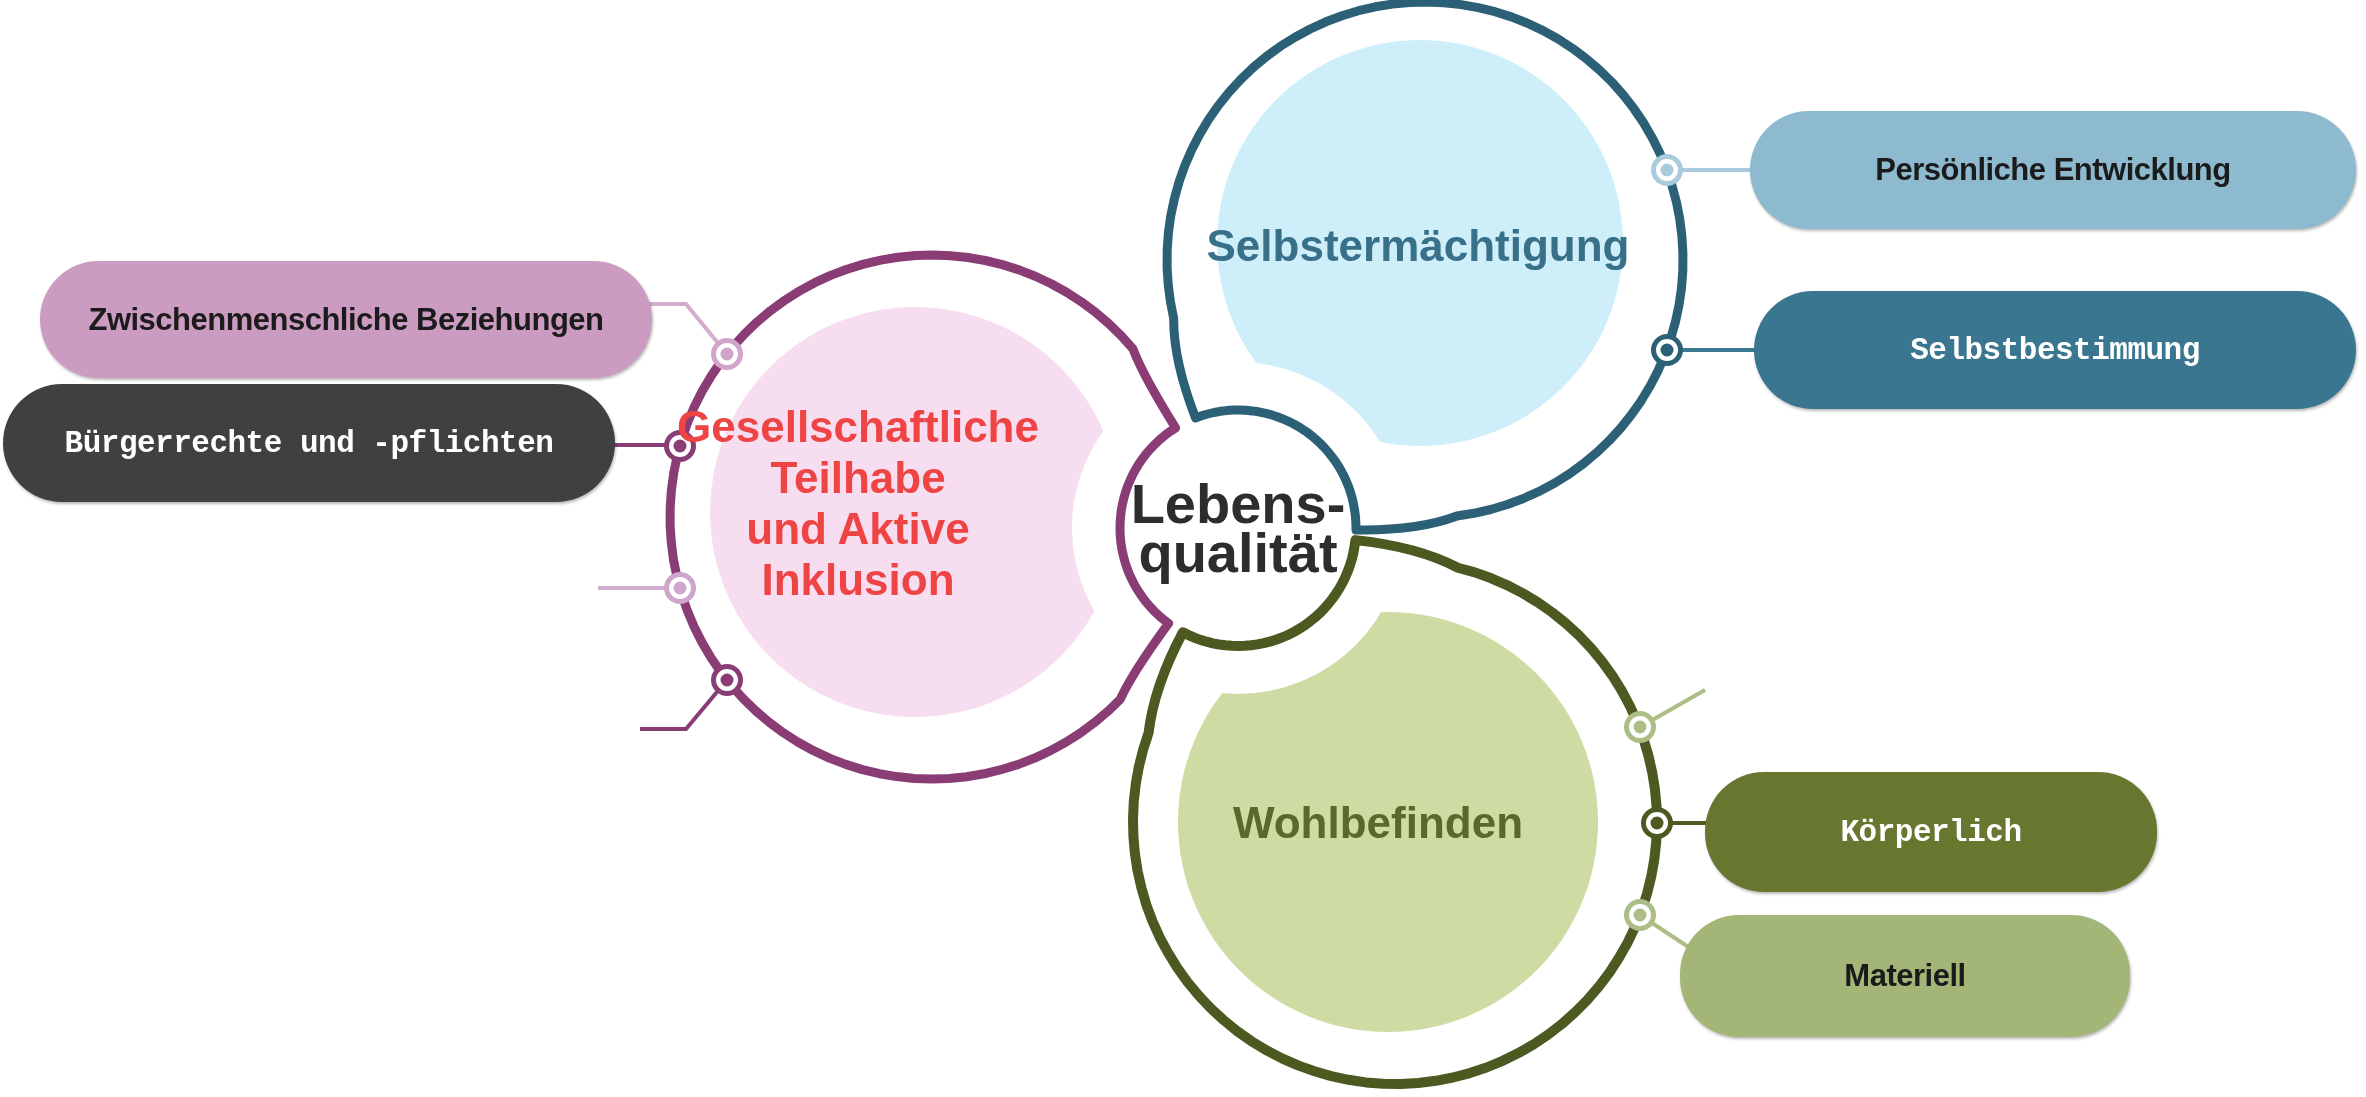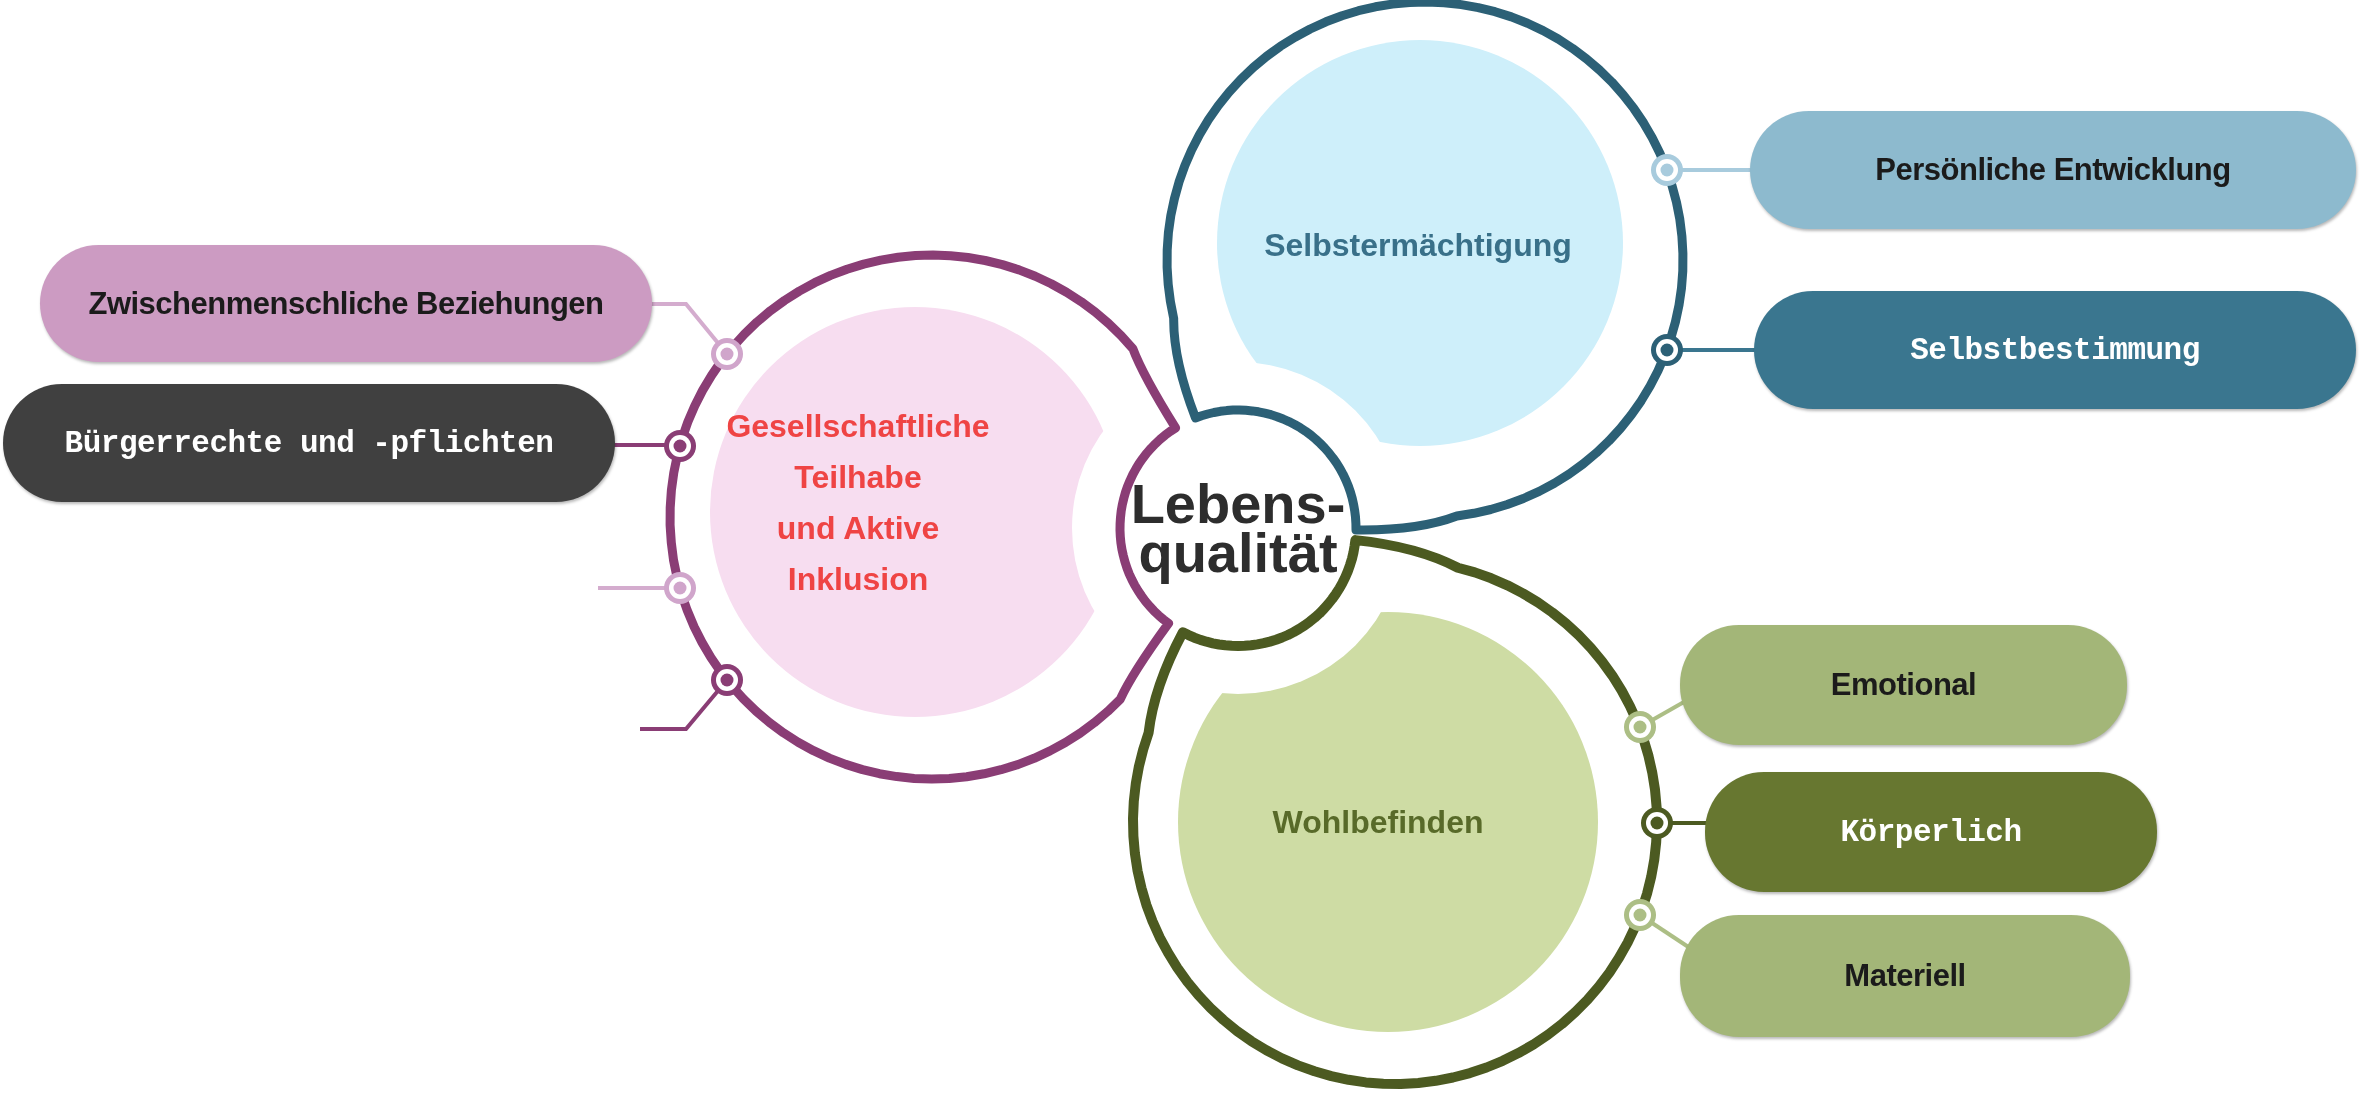--- a/index.html
+++ b/index.html
@@ -10,21 +10,21 @@
         border-radius:59px;font-weight:bold;font-size:31px;letter-spacing:-0.5px;
         box-shadow:1px 2px 3px rgba(0,0,0,0.28);white-space:nowrap;}
   .pill.dark{color:#ffffff;font-family:Liberation Mono, monospace;}
   .pill.light{color:#1b1b1b;}
   .p-pink-light{background:#CC9BC2;}
   .p-pink-dark{background:#404040;}
   .p-blue-light{background:#8DBACE;}
   .p-blue-dark{background:#3A768F;}
   .p-green-light{background:#A3B678;}
   .p-green-dark{background:#677730;}
-  .circle-title{position:absolute;text-align:center;font-weight:bold;font-size:32px;
+  .circle-title{position:absolute;text-align:center;font-weight:bold;font-size:44px;
         line-height:51px;transform:translate(-50%,-50%);white-space:nowrap;}
   .circle-title span{display:block;}
   .t-pink{color:#ef4444;text-align:center;}
   .t-blue{color:#397089;}
   .t-green{color:#586A29;}
   .t-center{color:#2D2D2D;font-size:56px;line-height:49px;}
 </style>
 </head>
 <body>
 
@@ -111,22 +111,21 @@
     <span>Selbstermächtigung</span>
   </div>
   <div class="circle-title t-green" style="left:1378px;top:822px;">
     <span>Wohlbefinden</span>
   </div>
   <div class="circle-title t-center" style="left:1238px;top:528px;">
     <span>Lebens-</span>
     <span>qualität</span>
   </div>
 
-  <div class="pill light p-pink-light" style="left:40px;top:245px;width:612px;height:117px;">Zwischenmenschliche Beziehungen</div>
+  <div class="pill light p-pink-light" style="left:40px;top:261px;width:612px;height:117px;">Zwischenmenschliche Beziehungen</div>
   <div class="pill dark p-pink-dark" style="left:3px;top:384px;width:612px;height:118px;">Bürgerrechte und -pflichten</div>
 
   <div class="pill light p-blue-light" style="left:1750px;top:111px;width:606px;height:118px;">Persönliche Entwicklung</div>
   <div class="pill dark p-blue-dark" style="left:1754px;top:291px;width:602px;height:118px;">Selbstbestimmung</div>
 
-  <div class="pill light p-green-light" style="left:1680px;top:625px;width:447px;height:120px;">Emotional</div>
   <div class="pill dark p-green-dark" style="left:1705px;top:772px;width:452px;height:120px;">Körperlich</div>
   <div class="pill light p-green-light" style="left:1680px;top:915px;width:450px;height:122px;">Materiell</div>
 </div>
 
 </body></html>

